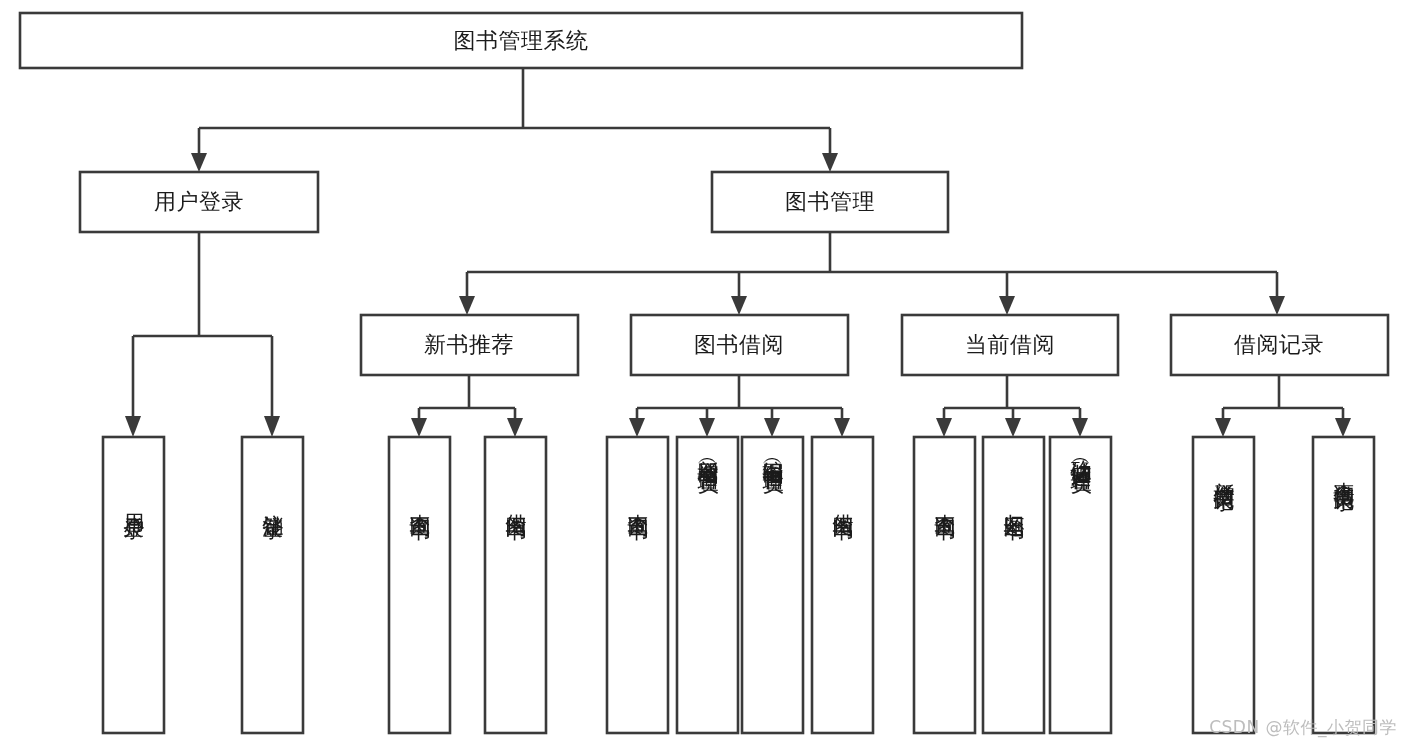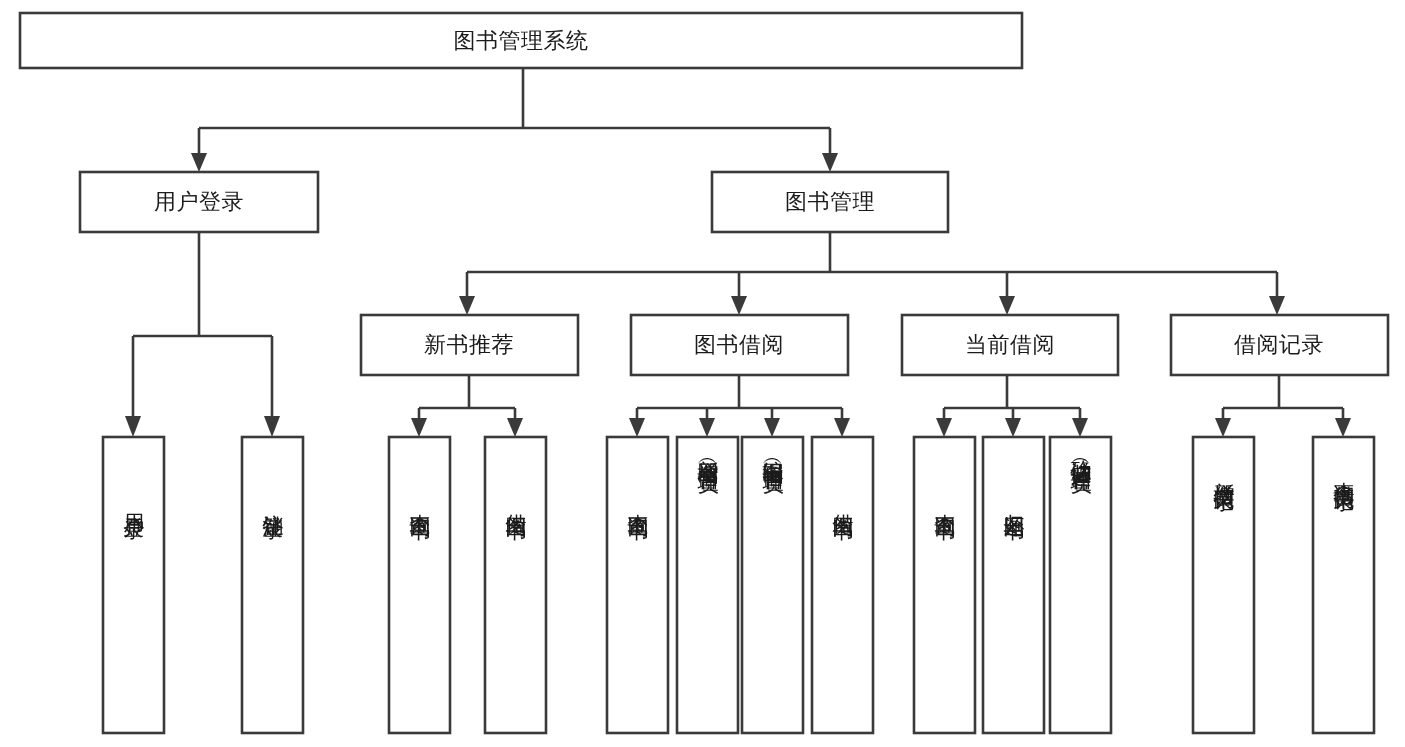--- a/index.html
+++ b/index.html
@@ -247,13 +247,14 @@
   <div class="leaf-label-wrap" style="left:1050px; top:437px; width:61px; height:296px;">
     <span class="leaf-label" style="margin-top:6px;">确认归还（管理员）</span>
   </div>
   <div class="leaf-label-wrap" style="left:1193px; top:437px; width:61px; height:296px;">
     <span class="leaf-label" style="margin-top:28px;">新增借阅记录</span>
   </div>
   <div class="leaf-label-wrap" style="left:1313px; top:437px; width:61px; height:296px;">
     <span class="leaf-label" style="margin-top:28px;">查询借阅记录</span>
   </div>
 
+  <div class="watermark">CSDN @软件_小贺同学</div>
 </div>
 
 </body></html>

